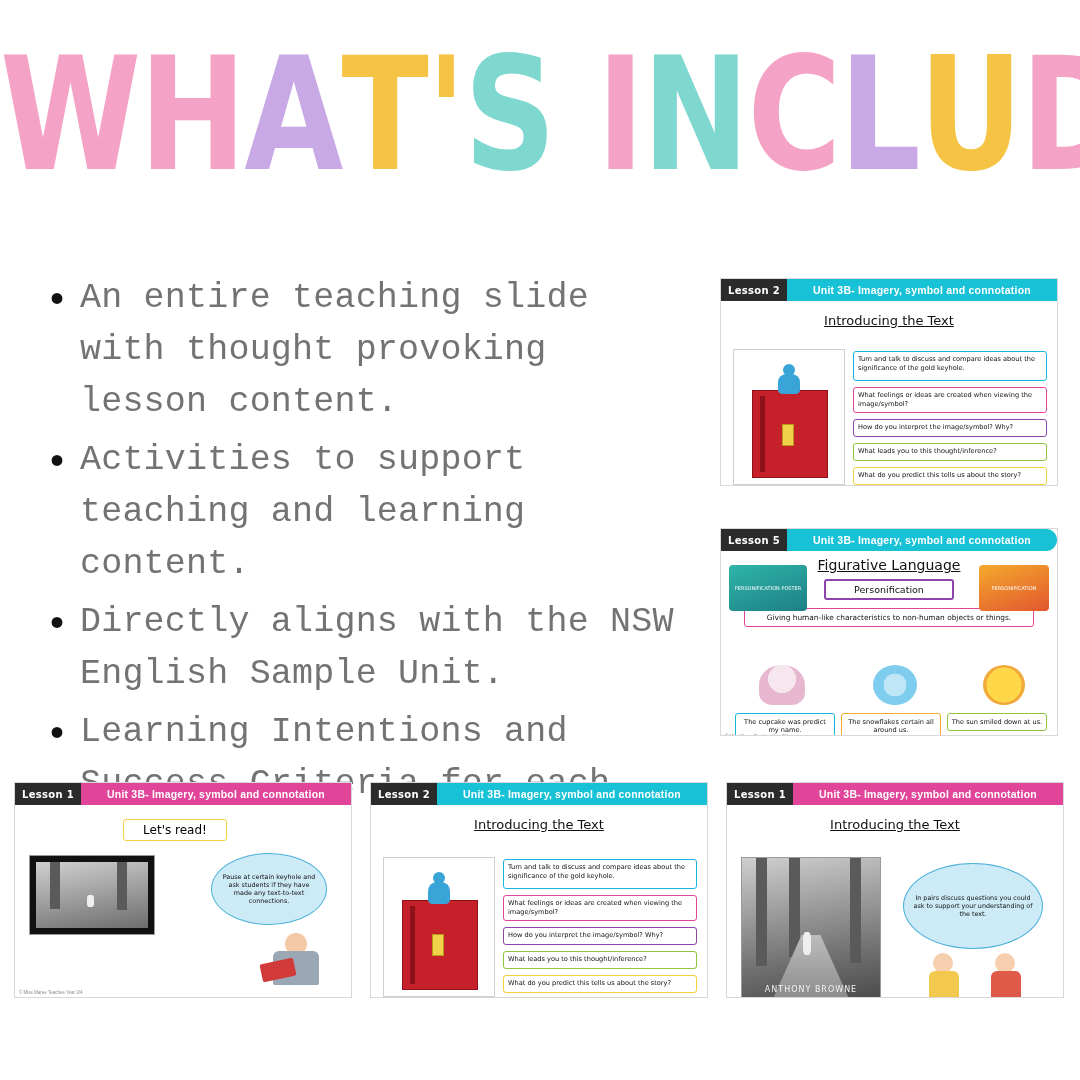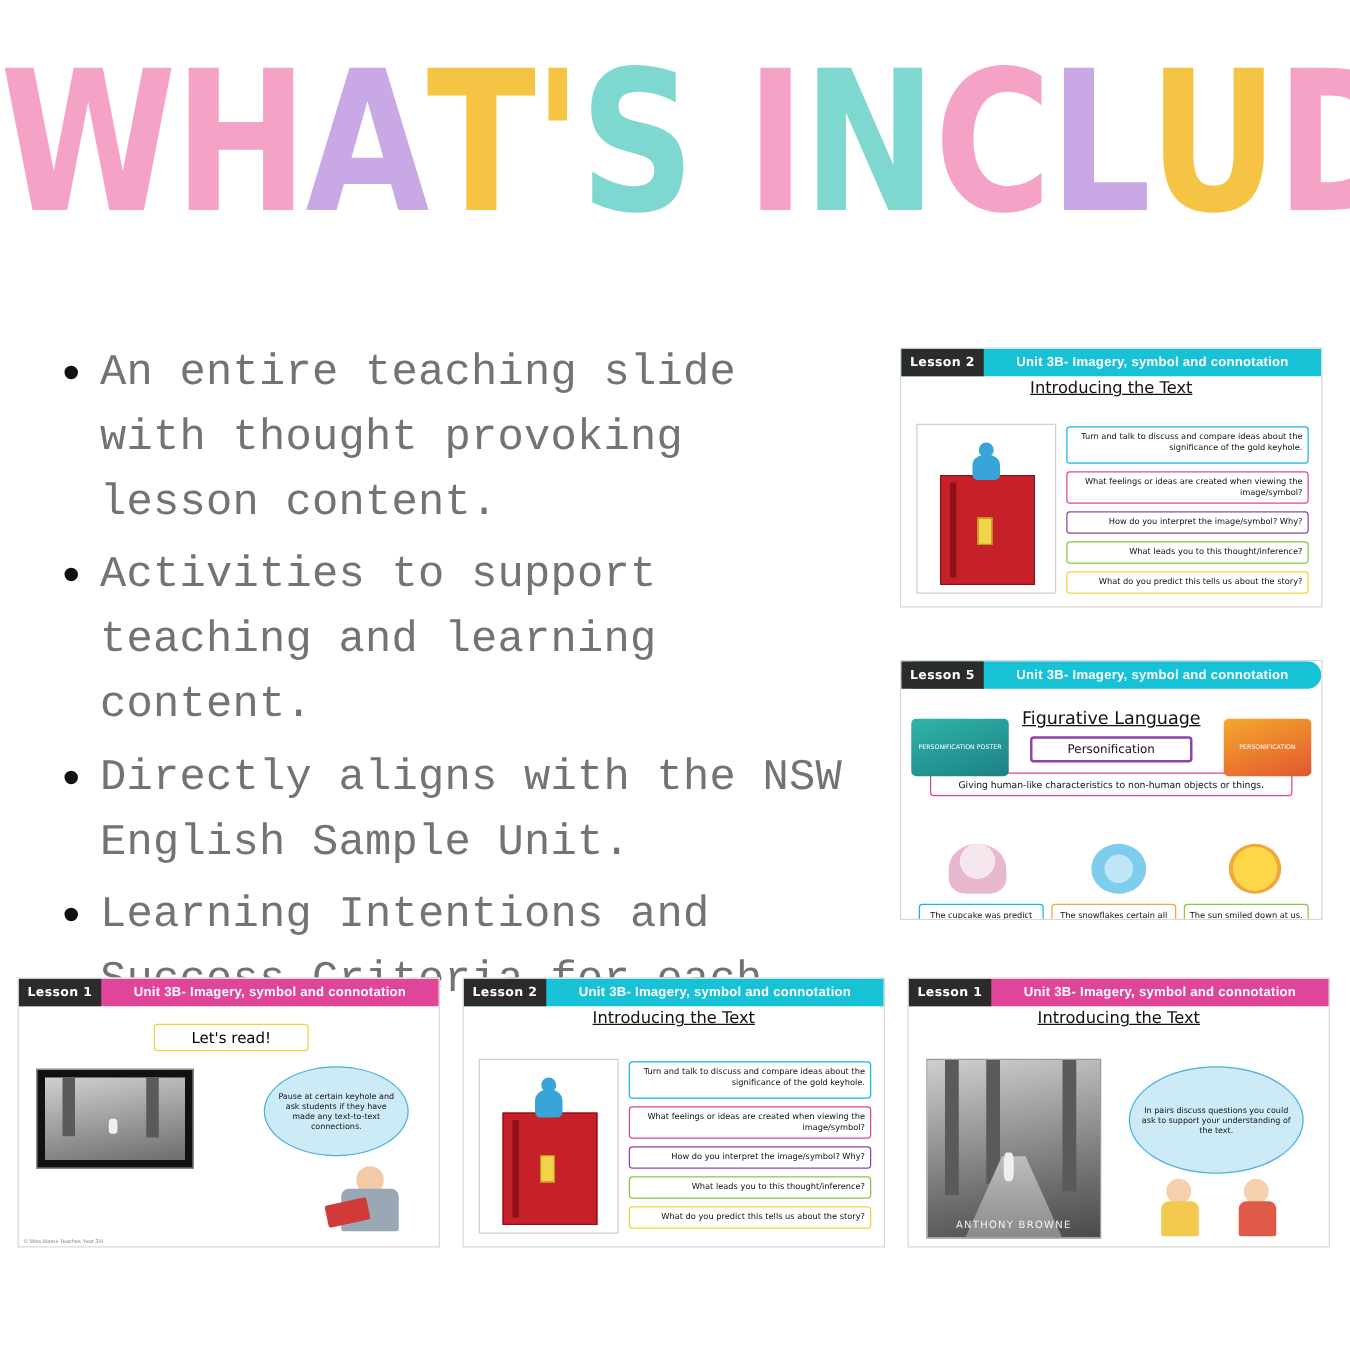--- a/index.html
+++ b/index.html
@@ -97,37 +97,37 @@
     letter-spacing: .2px;
   }
   .slide-body { position: relative; width: 100%; height: calc(100% - 22px); }
   .slide-heading {
     text-align: center;
     font-family: "DejaVu Sans", sans-serif;
     font-size: 13px;
     font-weight: 400;
     text-decoration: underline;
     color: #111;
-    margin-top: 2px;
+    margin-top: 12px;
   }
   .credit {
     position: absolute;
     left: 4px; bottom: 2px;
     font-size: 4.5px;
     color: #8c8c8c;
     white-space: nowrap;
   }
 
   
   .qbox {
     border: 1.5px solid #000;
     border-radius: 3px;
     font-size: 6.6px;
     line-height: 8.5px;
-    text-align: right;
+    text-align: left;
     padding: 3px 4px;
     font-family: "DejaVu Sans", sans-serif;
     color: #111;
     background: #fff;
   }
 
   
   .bookframe {
     background: #ffffff;
     border: 1px solid #cfcfcf;
@@ -219,21 +219,21 @@
   .char .head { position: absolute; border-radius: 50%; }
   .char .body { position: absolute; border-radius: 6px 6px 2px 2px; }
 
   
   .fl-heading {
     text-align: center;
     font-family: "DejaVu Sans", sans-serif;
     font-size: 14px;
     text-decoration: underline;
     color: #111;
-    margin-top: 16px;
+    margin-top: 6px;
   }
   .fl-pers {
     margin: 6px auto 0;
     width: 130px;
     border: 2px solid #8e44ad;
     border-radius: 3px;
     text-align: center;
     font-size: 9.5px;
     padding: 3px 0;
     font-family: "DejaVu Sans", sans-serif;
@@ -355,21 +355,21 @@
       <div class="credit">© Miss Maree Teaches Year 3/4</div>
     </div>
   </div>
 
   <div class="slide" style="left:14px; top:782px; width:338px; height:216px;">
     <div class="slide-bar" style="background:#e0459a;">
       <div class="slide-lesson">Lesson 1</div>
       <div class="slide-unit">Unit 3B- Imagery, symbol and connotation</div>
     </div>
     <div class="slide-body">
-      <div style="position:absolute; left:108px; top:14px; width:124px; text-align:center; font-size:12px; border:1.6px solid #f4d13d; border-radius:3px; padding:3px 0; background:#fff; font-family:'DejaVu Sans',sans-serif;">Let's read!</div>
+      <div style="position:absolute; left:108px; top:14px; width:104px; text-align:center; font-size:12px; border:1.6px solid #f4d13d; border-radius:3px; padding:3px 0; background:#fff; font-family:'DejaVu Sans',sans-serif;">Let's read!</div>
 
       <div class="photo" style="left:14px; top:50px; width:126px; height:80px; background:#111;">
         <div style="position:absolute; left:6px; top:6px; right:6px; bottom:6px; background:linear-gradient(170deg,#d0d0d0,#6d6d6d);"></div>
         <div class="tree" style="left:16%; top:6px; height:60%;"></div>
         <div class="tree" style="left:70%; top:6px; height:62%;"></div>
         <div class="figure" style="left:46%; top:50%;"></div>
       </div>
 
       <div class="bubble blue" style="left:196px; top:48px; width:116px; height:72px;">Pause at certain keyhole and ask students if they have made any text-to-text connections.</div>
 

